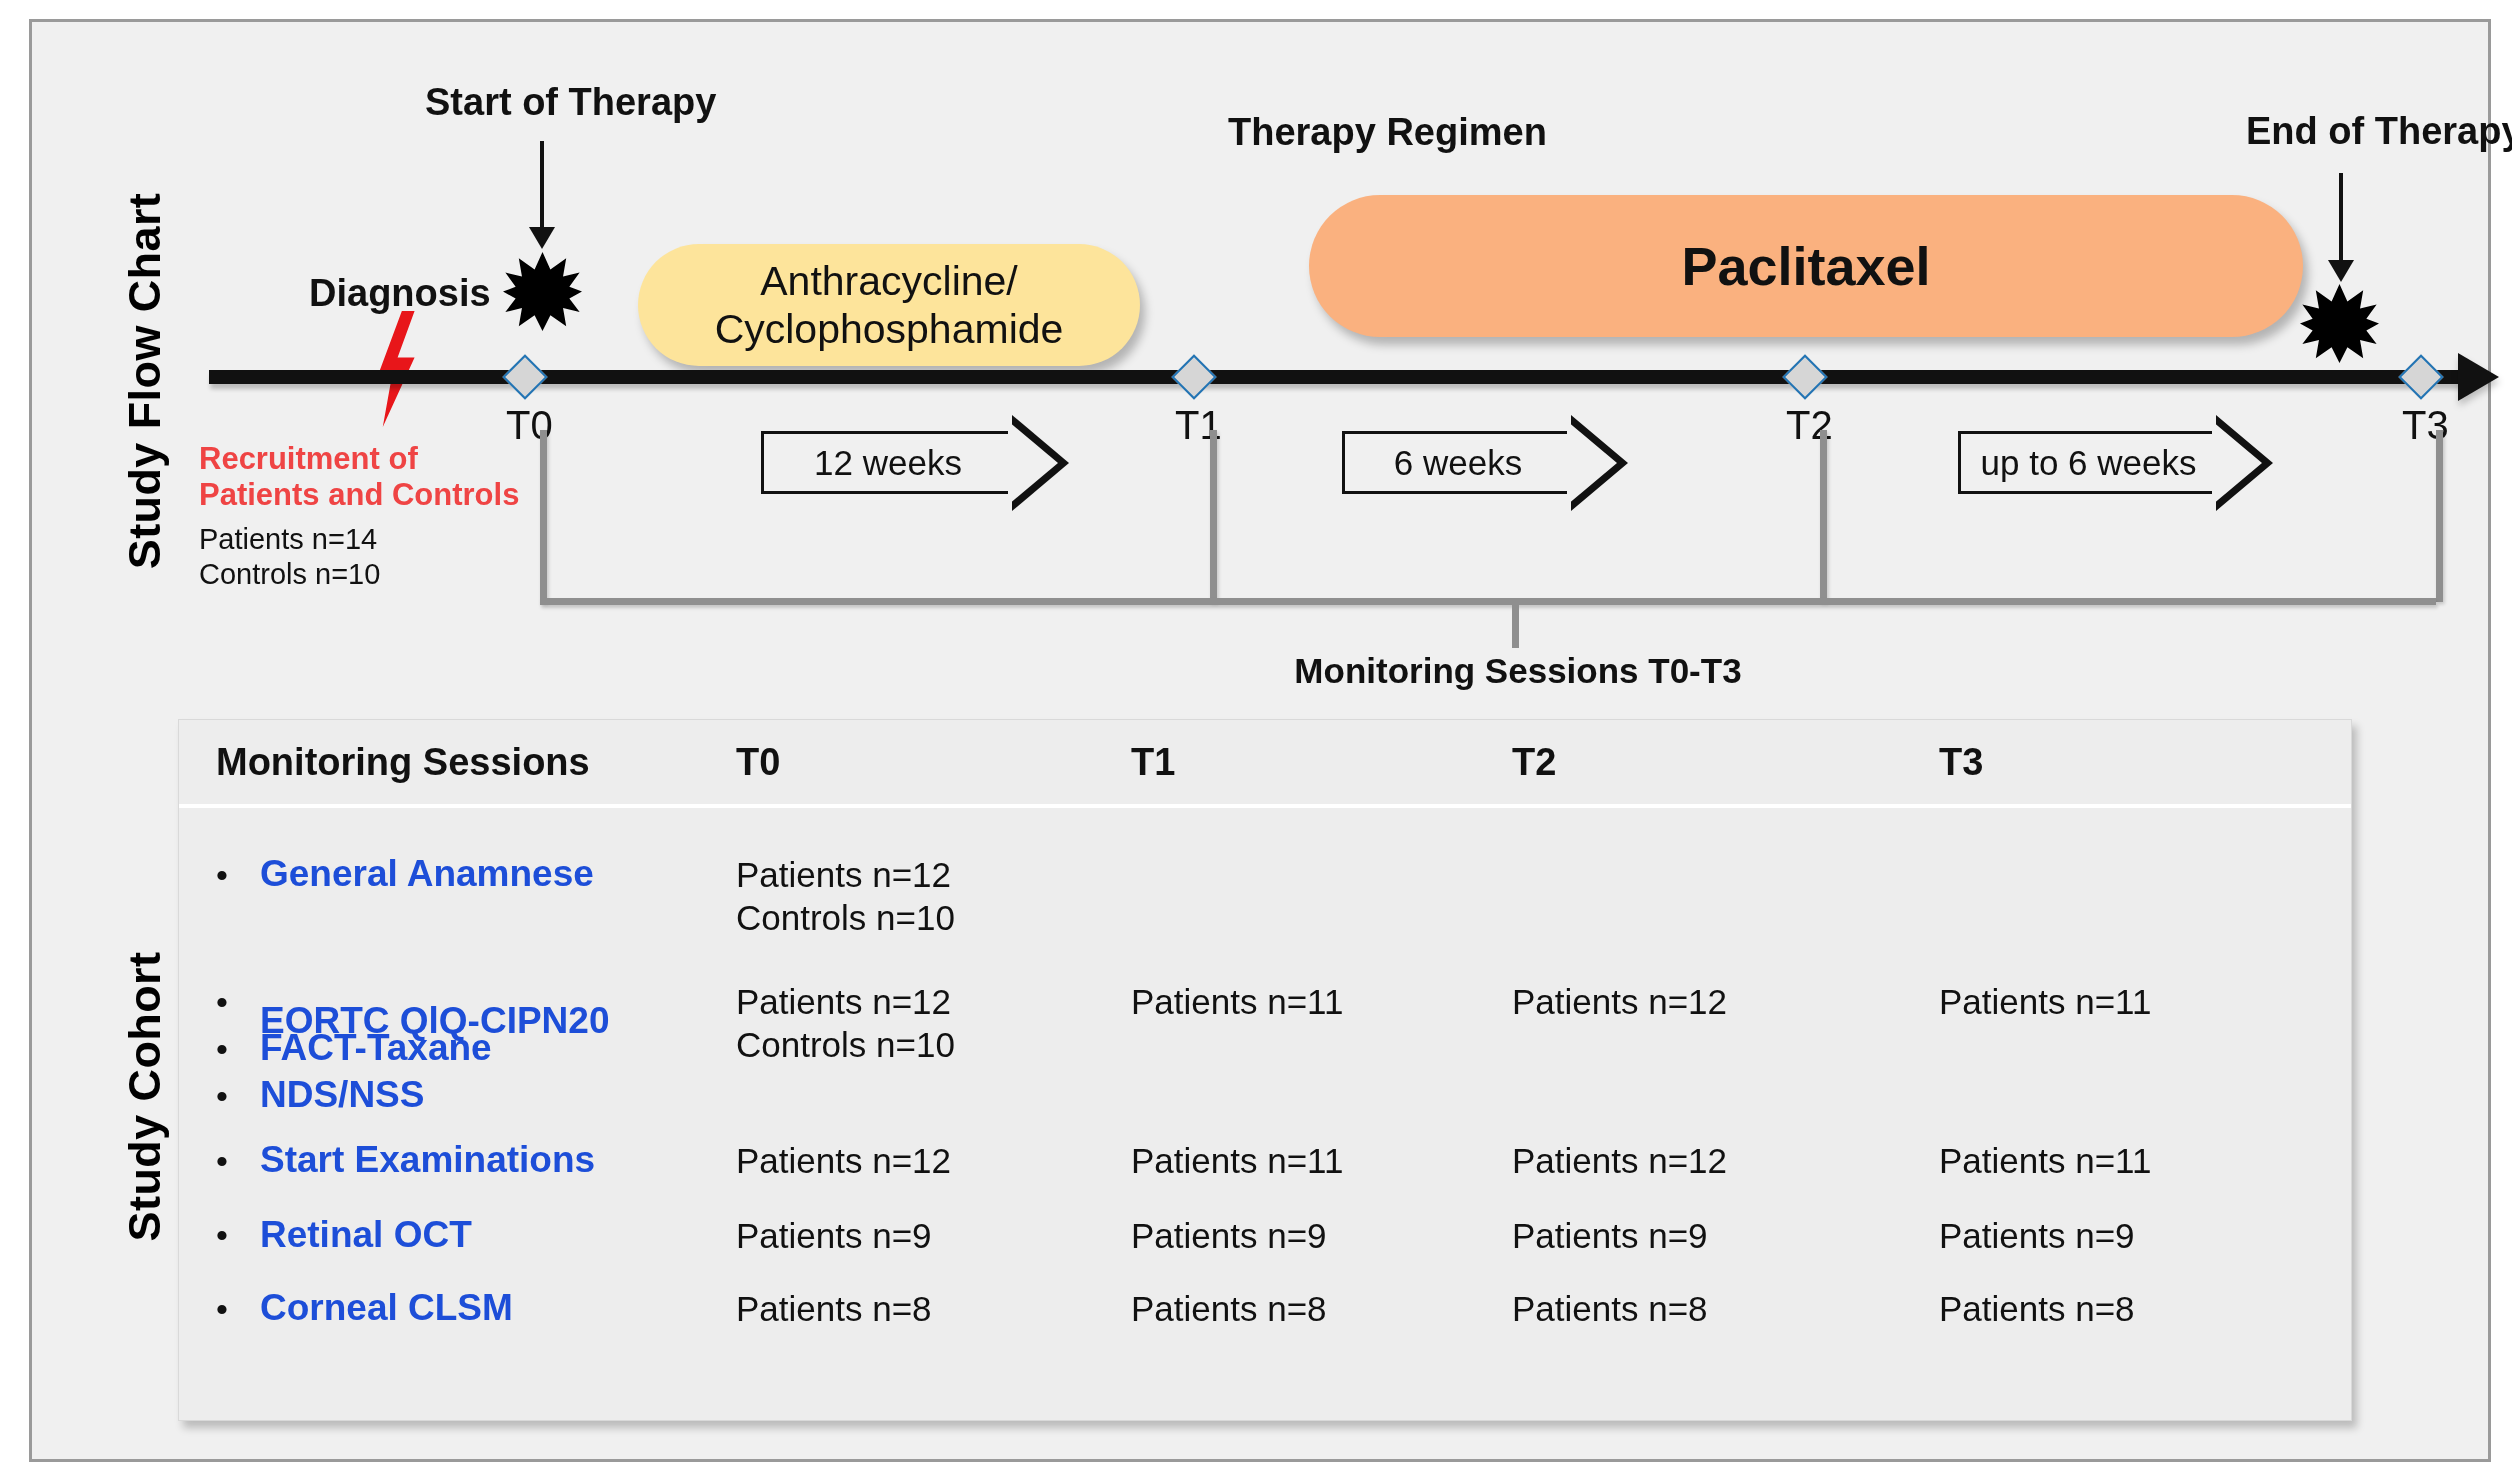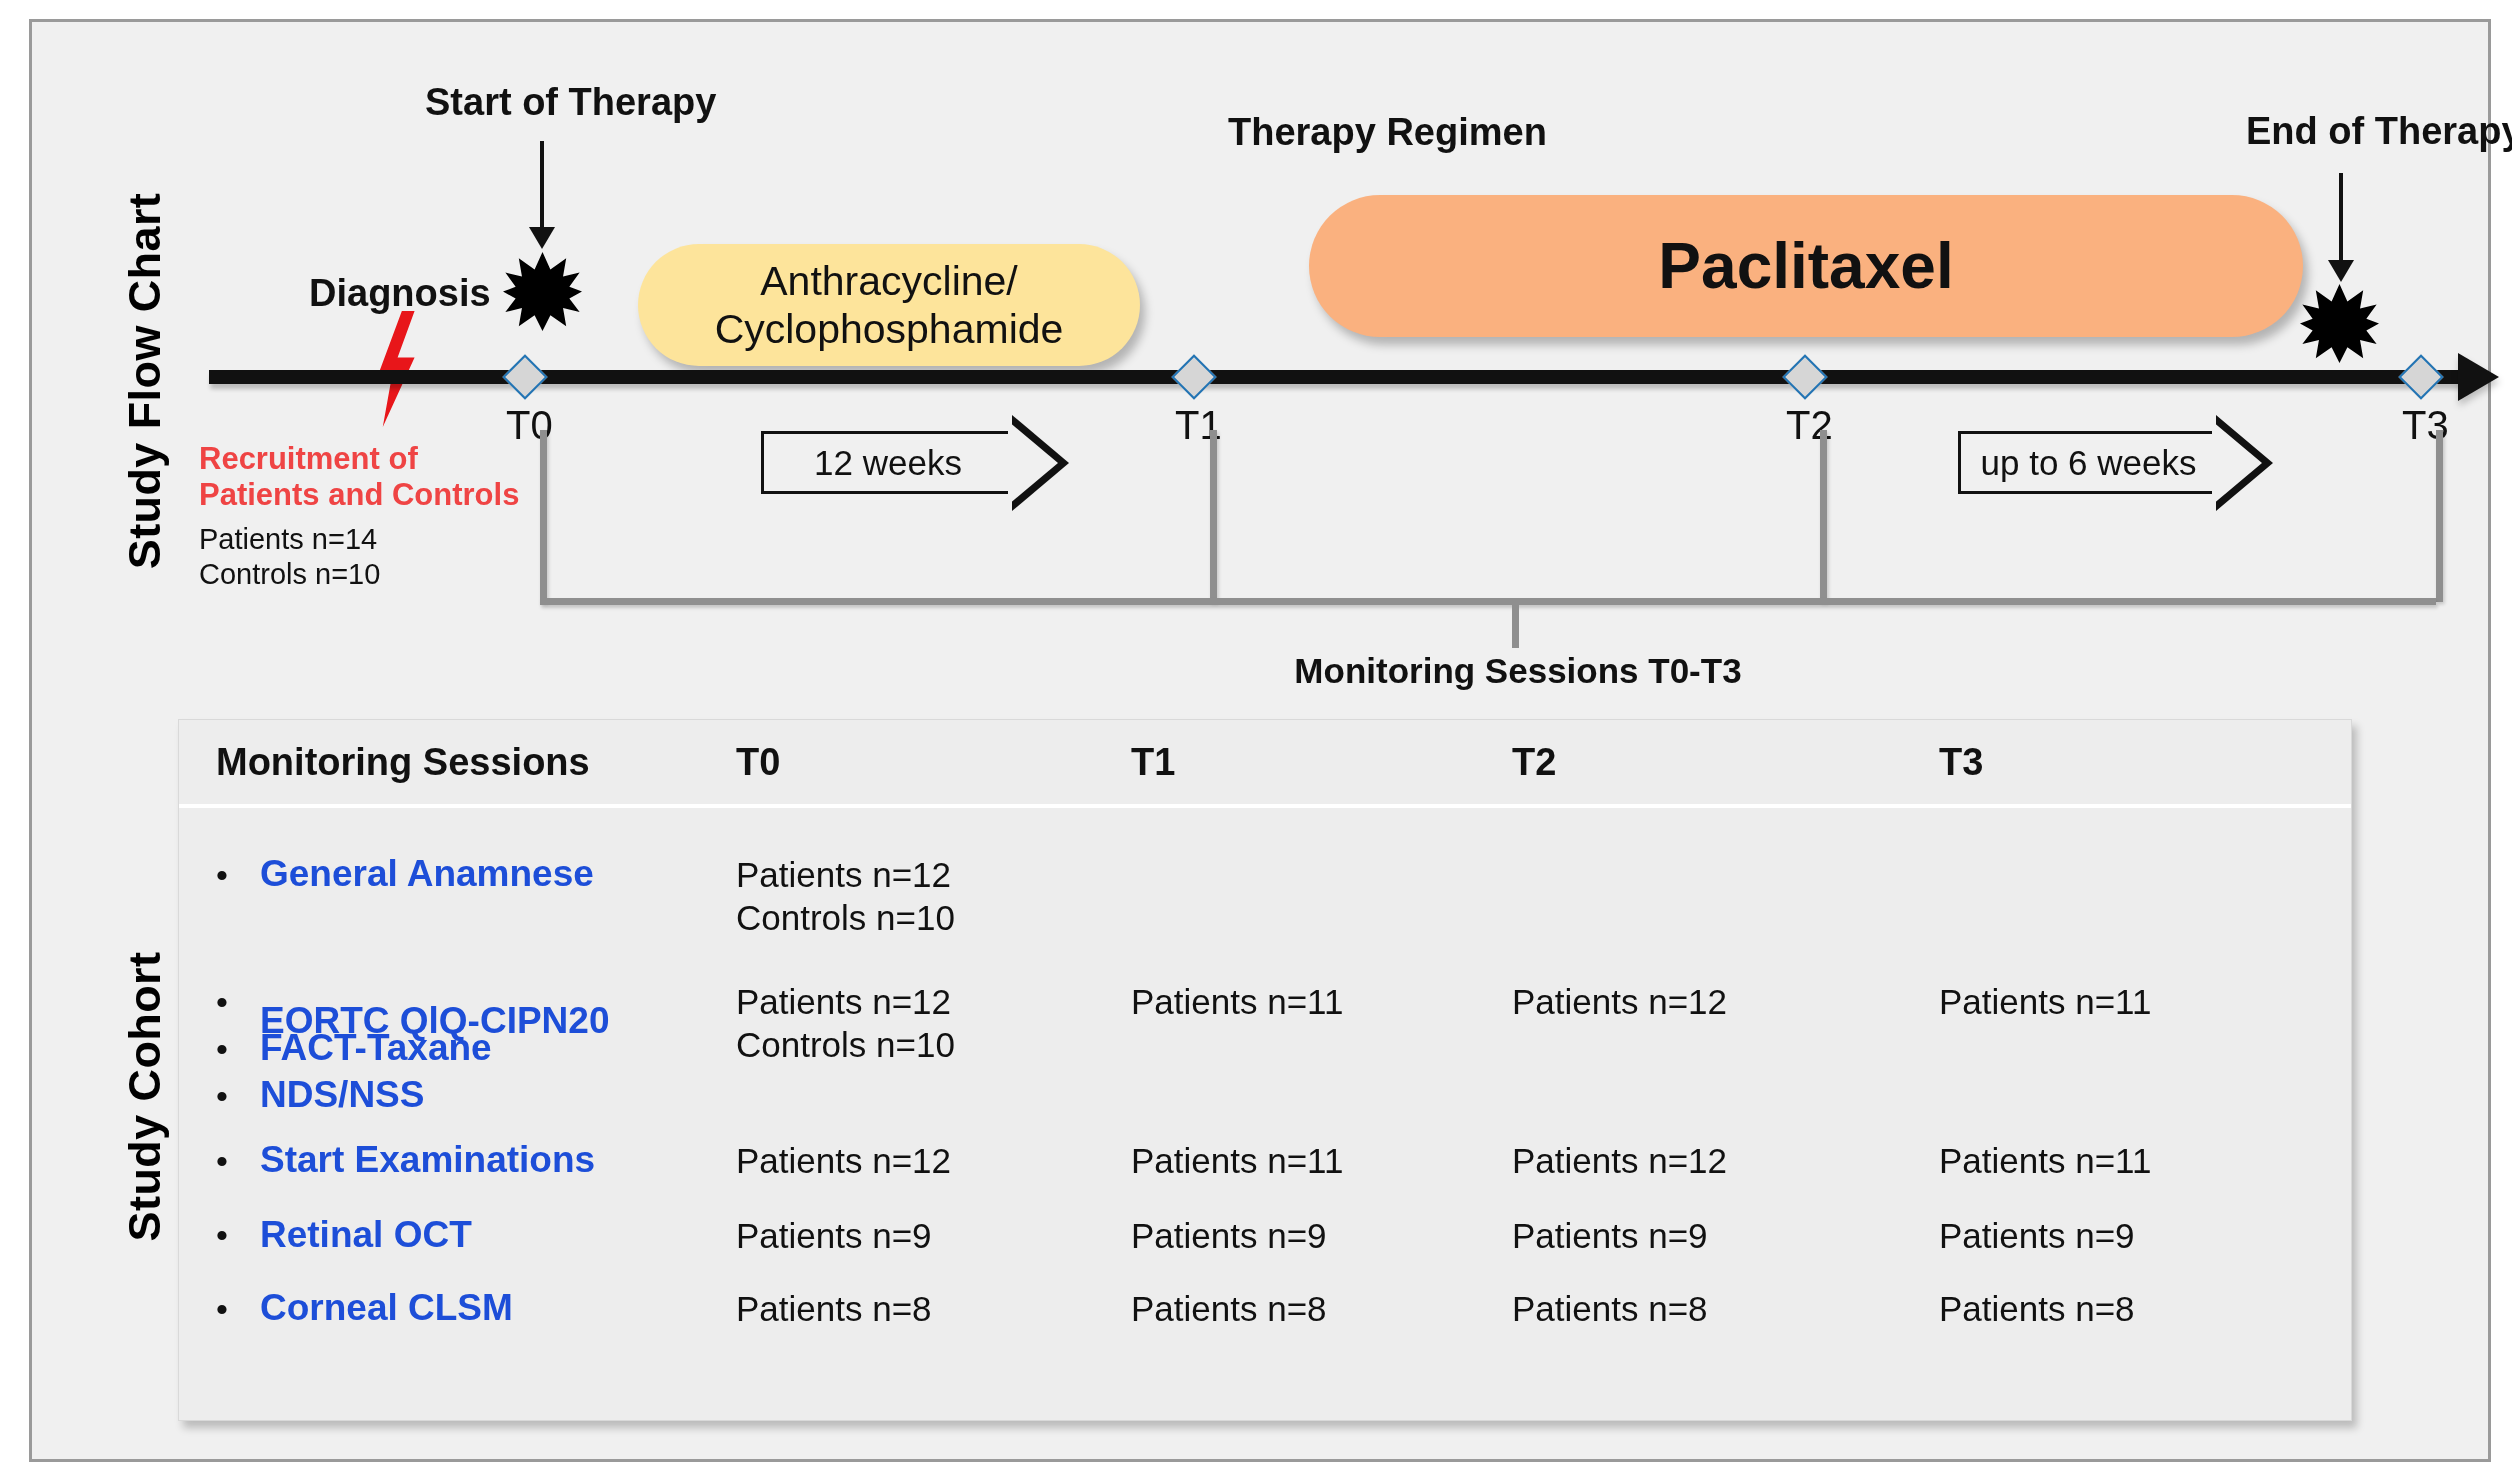--- a/index.html
+++ b/index.html
@@ -184,21 +184,21 @@
     width:502px; height:122px;
     background:#fde49b;
     font-size:41px;
     line-height:1.18;
     margin-top:44px;
   }
   #pill-pac{
     left:1280px; top:176px;
     width:994px; height:142px;
     background:#fab17f;
-    font-size:64px;
+    font-size:54px;
     font-weight:bold;
   }
 
   
   .wk-arrow{
     position:absolute;
     height:95px;
     display:flex;
     align-items:center;
   }
@@ -351,20 +351,26 @@
         <span>Controls n=10</span>
       </div>
     </div>
 
     <div class="wk-arrow" id="wk1">
       <div class="body">
           <span class="txt">12 weeks</span>
         </div>
       <div class="head"></div>
     </div>
+    <div class="wk-arrow" id="wk2">
+      <div class="body">
+          <span class="txt">6 weeks</span>
+        </div>
+      <div class="head"></div>
+    </div>
     <div class="wk-arrow" id="wk3">
       <div class="body">
           <span class="txt">up to 6 weeks</span>
         </div>
       <div class="head"></div>
     </div>
 
     <div class="drop-line" style="left:511px;top:411px;height:172px;"></div>
     <div class="drop-line" style="left:1181px;top:411px;height:172px;"></div>
     <div class="drop-line" style="left:1791px;top:411px;height:172px;"></div>

